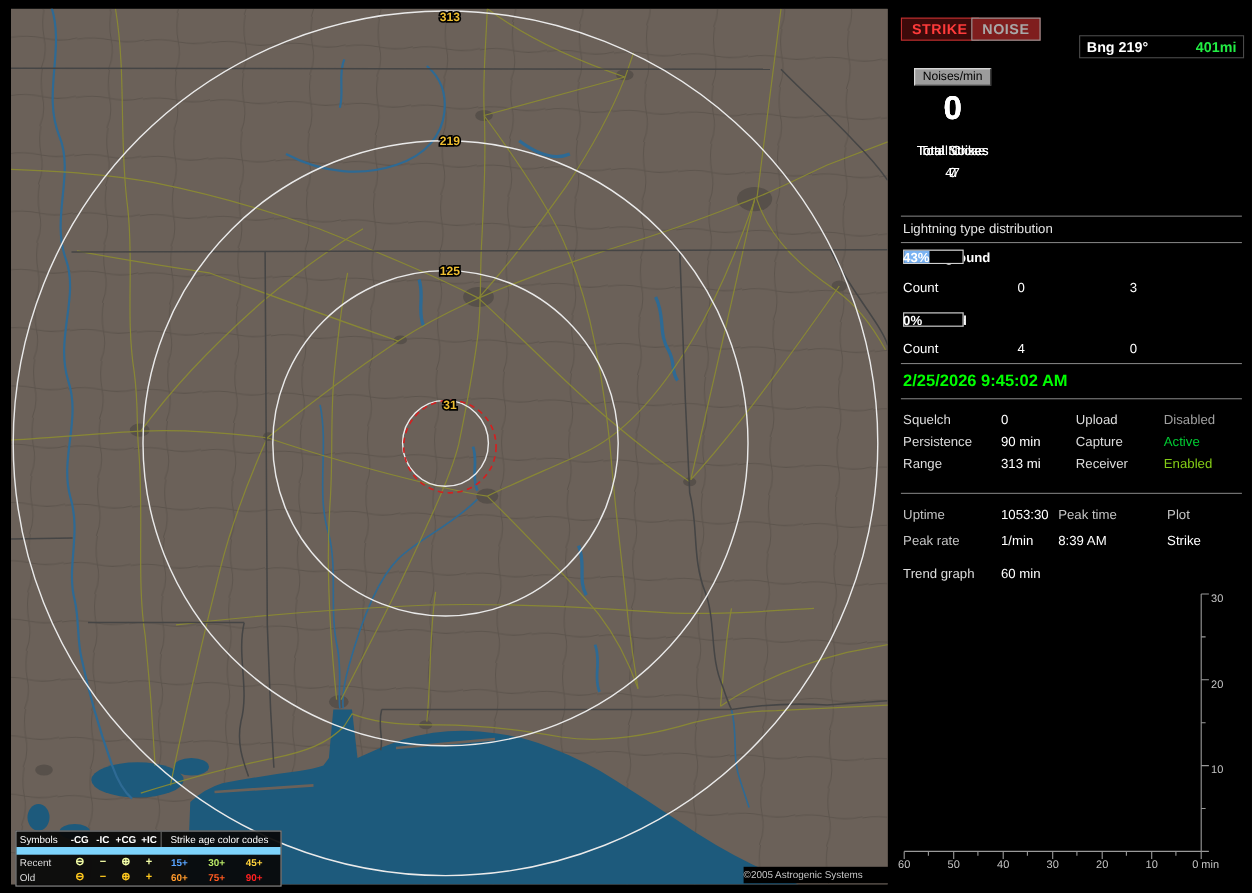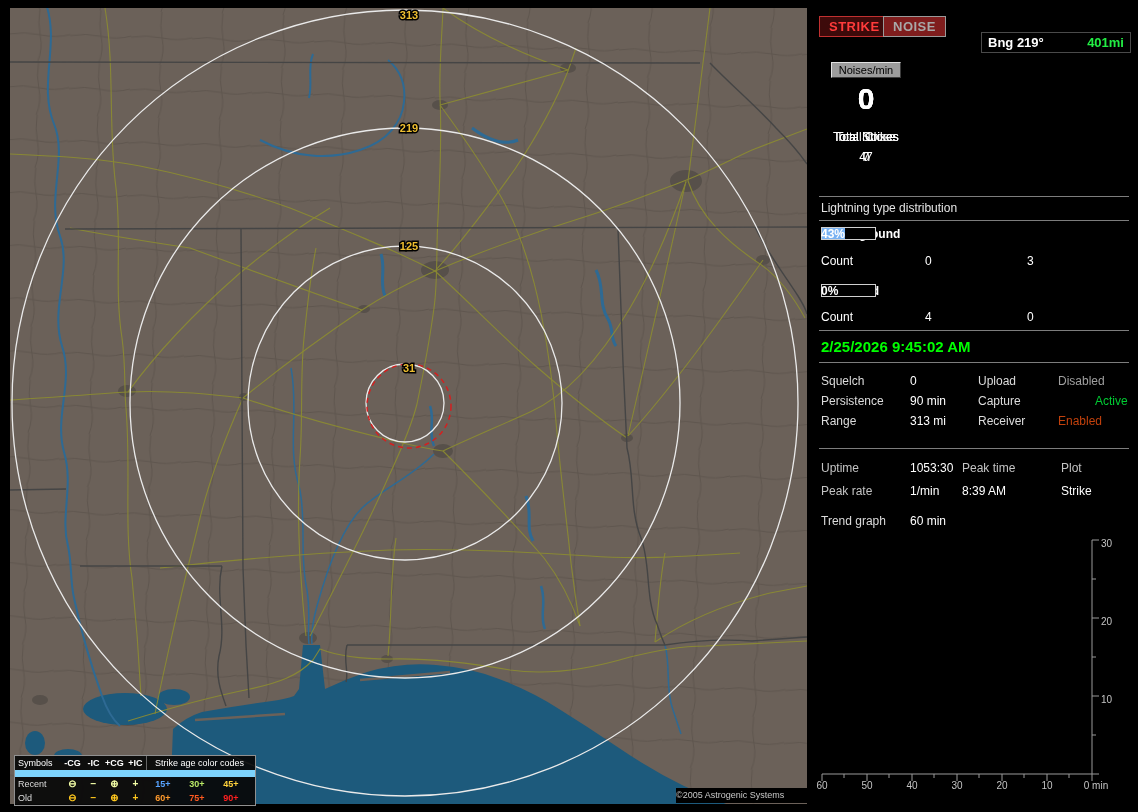--- a/index.html
+++ b/index.html
@@ -278,27 +278,27 @@
   <div class="abs grid-row" style="top:366px;width:320px">
     <span class="g1">Squelch</span>
     <span class="g2">0</span>
     <span class="g3">Upload</span>
     <span class="g4" style="color: rgb(160, 160, 160);">Disabled</span>
   </div>
   <div class="abs grid-row" style="top:386px;width:320px">
     <span class="g1">Persistence</span>
     <span class="g2">90 min</span>
     <span class="g3">Capture</span>
-    <span class="g4" style="color: rgb(0, 204, 51); margin-left: 37px;">Active</span>
+    <span class="g4" style="color: rgb(0, 204, 51);">Active</span>
   </div>
   <div class="abs grid-row" style="top:406px;width:320px">
     <span class="g1">Range</span>
     <span class="g2">313 mi</span>
     <span class="g3">Receiver</span>
-    <span class="g4" style="color: #c2410c;">Enabled</span>
+    <span class="g4" style="color: #84cc16;">Enabled</span>
   </div>
 
   <div class="sep" style="top:440px"></div>
 
   <div class="abs grid-row" style="top:453px;width:320px">
     <span class="g1 lblc">Uptime</span>
     <span class="g2">1053:30</span>
     <span class="s3 lblc">Peak time</span>
     <span class="s4 lblc">Plot</span>
   </div>

